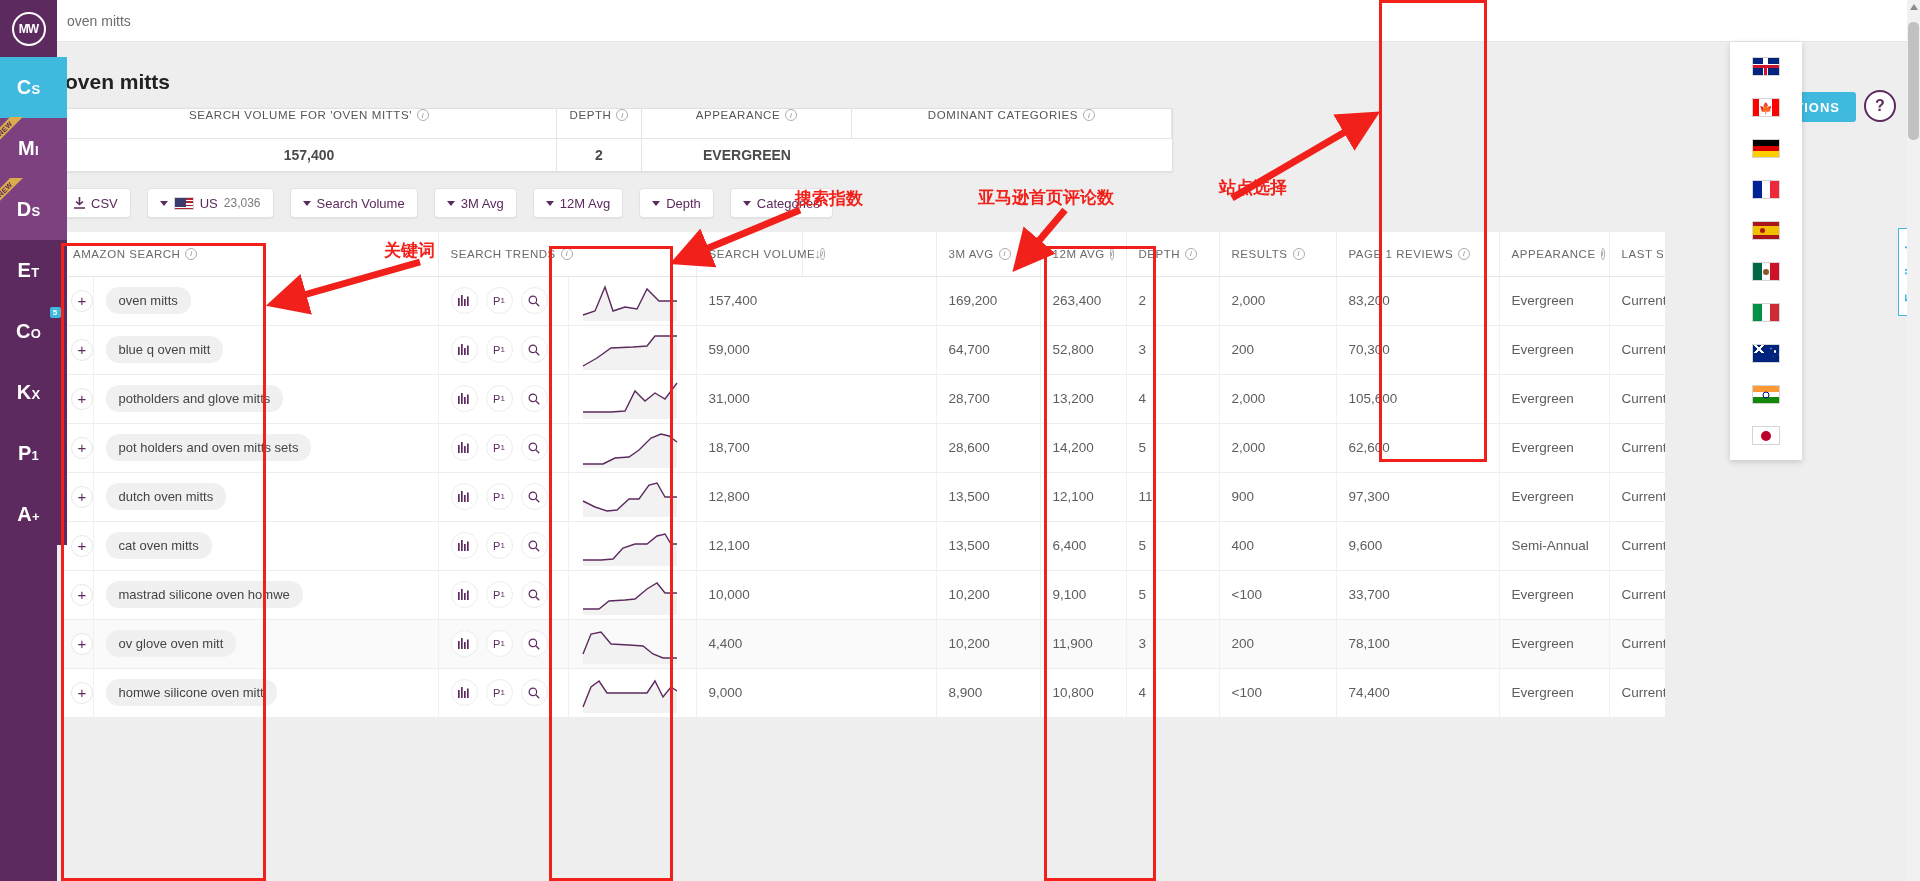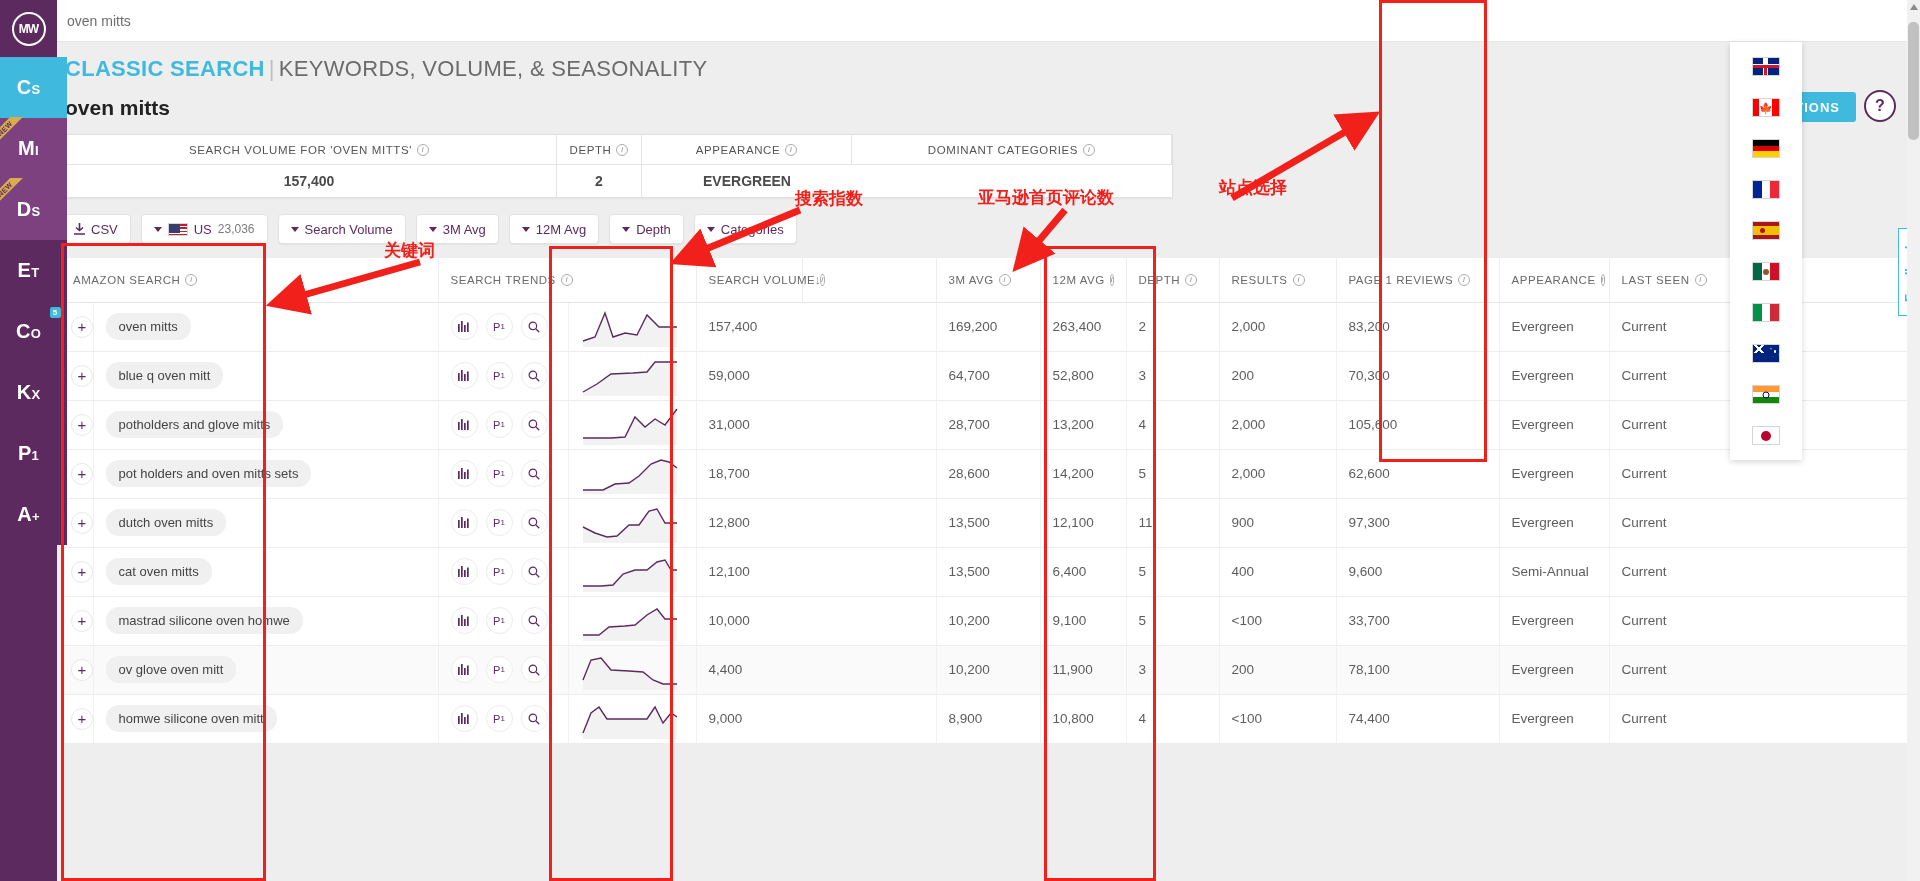--- a/index.html
+++ b/index.html
@@ -134,48 +134,48 @@
     display:flex; align-items:center; justify-content:center; background:#fff; cursor:pointer; z-index:5;
   }
 
   
   .summary{
     margin:14px 0 0 4px; width:1112px; background:#fff; border:1px solid #e0e0e0;
     display:grid; grid-template-columns: 495px 85px 210px 320px;
     box-shadow:0 1px 2px rgba(0,0,0,.06);
   }
   .summary .sh{
-    height:30px; display:flex; align-items:center; justify-content:center; gap:5px;
+    height:30px; display:flex; justify-content:center; gap:5px;
     font-size:11.5px; letter-spacing:.6px; color:#555; border-right:1px solid #e4e4e4;
     border-bottom:1px solid #e4e4e4;
   }
   .summary .sh:last-child{border-right:none;}
   .summary .sv{
     height:32px; display:flex; align-items:center; justify-content:center;
     font-size:14px; color:#4a4a4a; font-weight:600; border-right:1px solid #e4e4e4;
   }
   .summary .sv:last-child{border-right:none;}
   .info-i{
     display:inline-flex; width:12px;height:12px;border-radius:50%;border:1px solid #adadad;
     color:#8d8d8d; font-size:8px; align-items:center; justify-content:center; font-style:italic;
   }
 
   
-  .filters{display:flex; gap:10px; margin:16px 0 0 4px; align-items:center;}
+  .filters{display:flex; gap:16px; margin:16px 0 0 4px; align-items:center;}
   .fbtn{
     height:30px; background:#fff; border:1px solid #e2e2e2; border-radius:4px;
     display:flex; align-items:center; gap:6px; padding:0 12px;
     color:#5c2a5e; font-size:13px; cursor:pointer; box-shadow:0 1px 1px rgba(0,0,0,.05);
   }
   .fbtn .cnt{color:#7b7b7b; font-size:12px;}
   .caret{width:0;height:0;border-left:4px solid transparent;border-right:4px solid transparent;
          border-top:5px solid #5c2a5e;}
 
   
-  .tbl-wrap{margin:14px 0 0 4px; width:1859px; background:#fff; overflow:hidden;}
+  .tbl-wrap{margin:14px 0 0 4px; width:1604px; background:#fff; overflow:hidden;}
   table.kw{border-collapse:collapse; width:1859px; table-layout:fixed; background:#fff;}
   table.kw th{
     height:44px; font-weight:400; font-size:11.5px; letter-spacing:.55px; color:#6a6a6a;
     text-align:left; border-bottom:1px solid #e6e6e6; border-right:1px solid #ededed;
     padding:0 12px; vertical-align:middle; background:#fff; white-space:nowrap;
   }
   table.kw td{
     height:49px; font-size:13.5px; color:#5d5d5d; border-bottom:1px solid #ededed;
     border-right:1px solid #f1f1f1; padding:0 12px; vertical-align:middle; white-space:nowrap;
   }
@@ -264,23 +264,20 @@
       </div>
   </div>
 
   <div class="topbar">
     <div class="topbar-query">oven mitts</div>
   </div>
 
   <div class="content">
 
     <div class="page-head">
-      <div class="page-title">
-        <span class="accent">CLASSIC SEARCH</span><span class="divider">|</span><span>KEYWORDS, VOLUME, &amp; SEASONALITY</span>
-      </div>
       <div class="kw-title">oven mitts</div>
     </div>
 
     <div class="actions-btn">ACTIONS</div>
     <div class="help-btn">?</div>
 
     <div class="summary" id="summary-table">
         <div class="sh">
           <span>SEARCH VOLUME FOR 'OVEN MITTS'</span>
           <span class="info-i">i</span>

